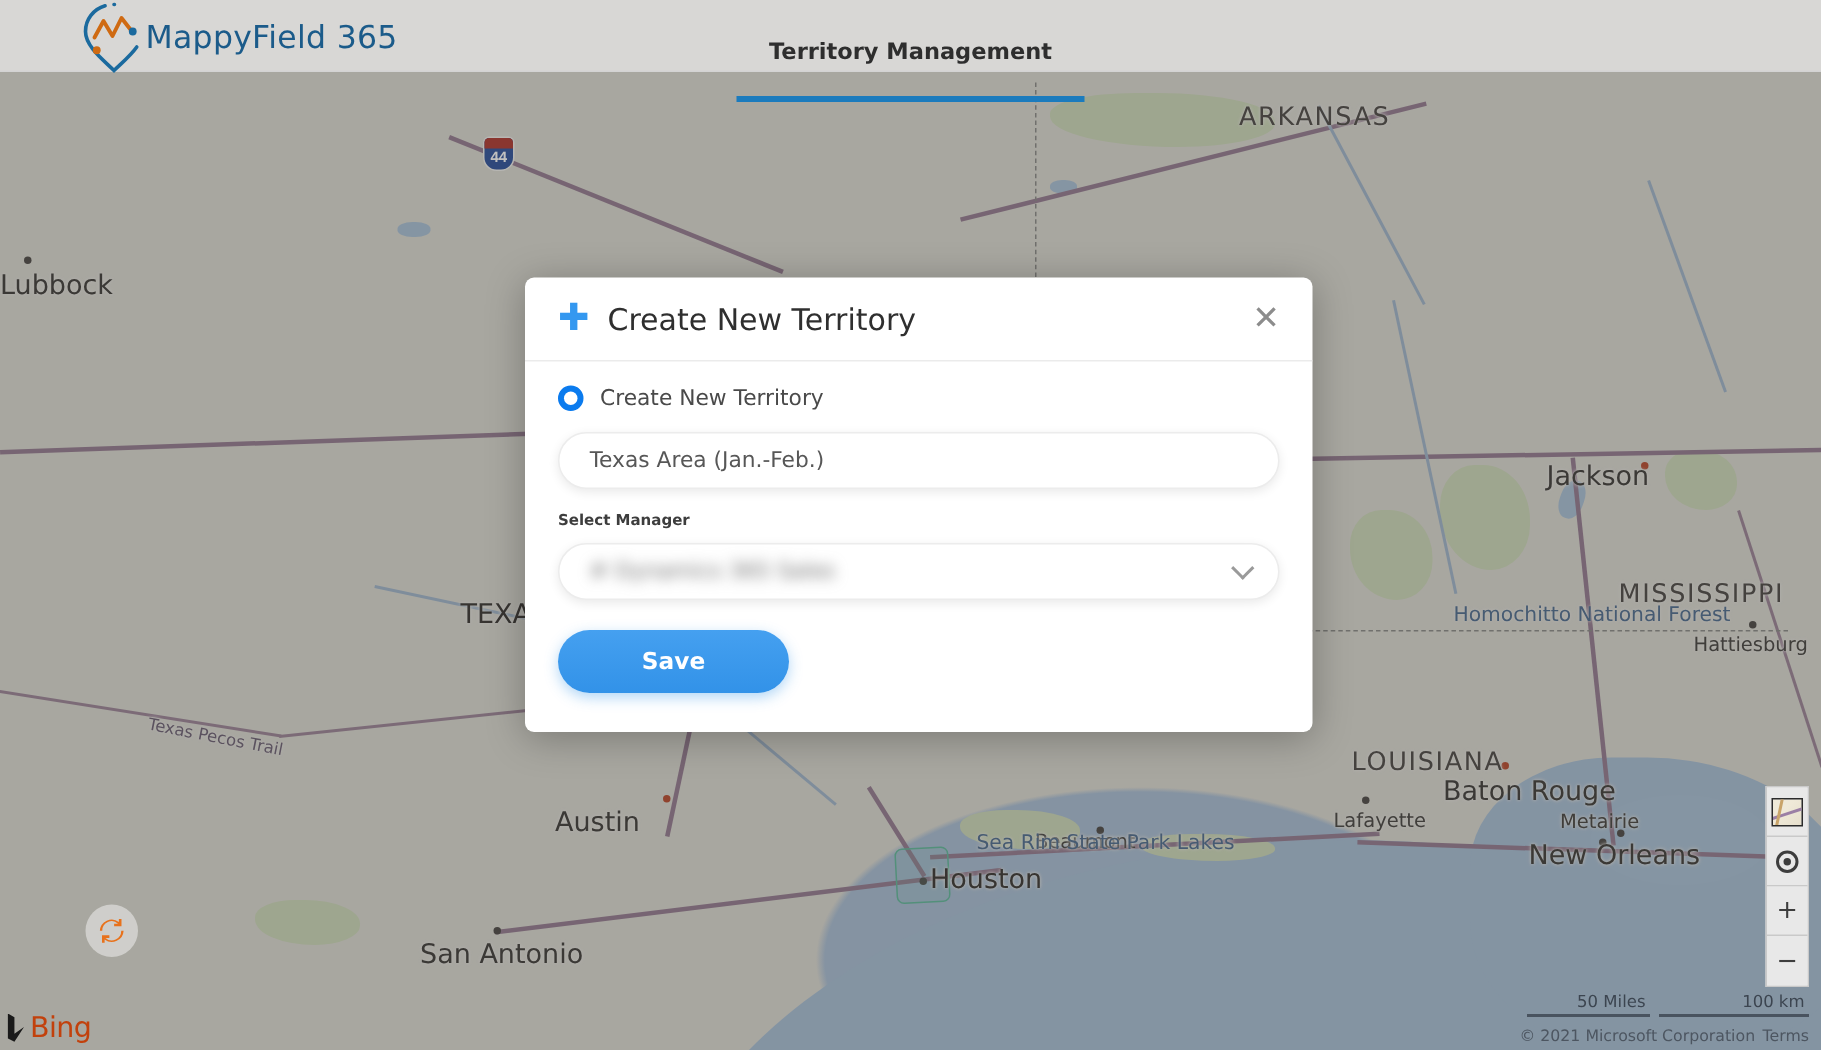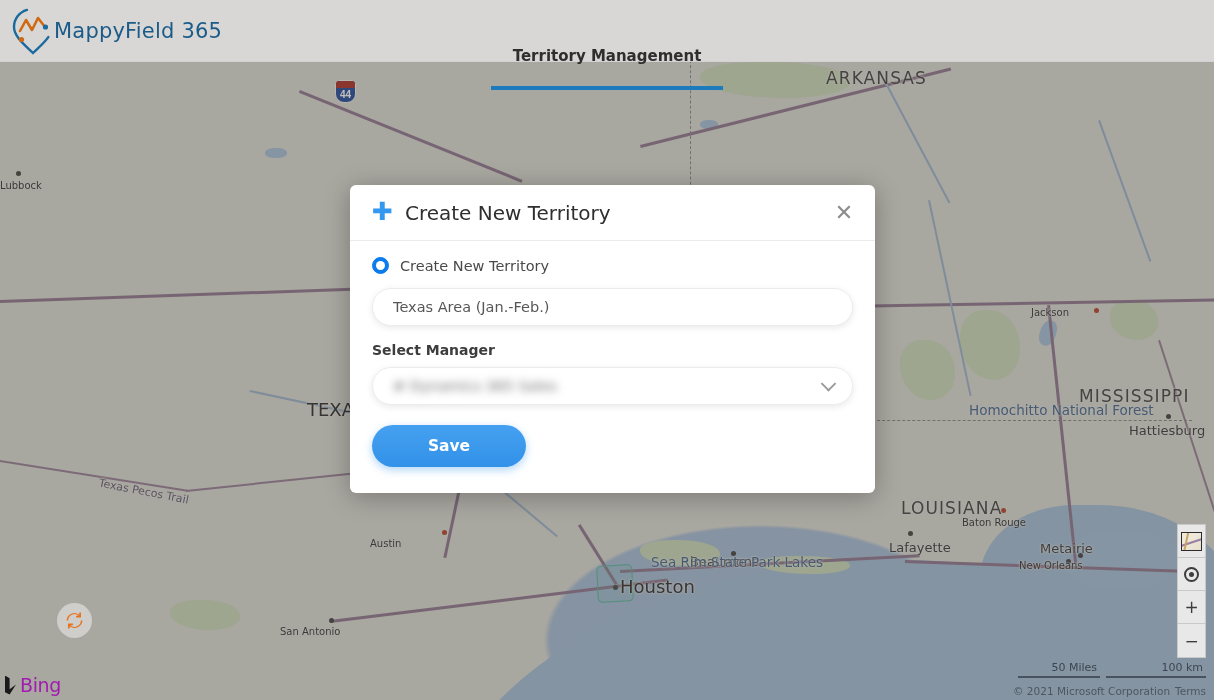--- a/index.html
+++ b/index.html
@@ -54,21 +54,21 @@
 
   .map-label {
     position: absolute;
     color: #3e3b38;
     white-space: nowrap;
     font-family: "DejaVu Sans", sans-serif;
     text-shadow: 0 0 3px rgba(232,230,225,.9), 0 0 2px rgba(232,230,225,.9);
   }
   .lbl-state { font-size: 17px; letter-spacing: 1.1px; color: #4a4643; }
   .lbl-city-lg { font-size: 18px; color: #35322f; }
-  .lbl-city { font-size: 10px; color: #3b3835; }
+  .lbl-city { font-size: 18px; color: #3b3835; }
   .lbl-city-sm { font-size: 13px; color: #43403d; }
   .lbl-park { font-size: 13.5px; color: #4c6a8e; text-align: center; line-height: 17px; }
   .lbl-trail { font-size: 11px; color: #6b5e72; transform: rotate(11deg); }
   .city-dot {
     position: absolute; width: 5px; height: 5px; border-radius: 50%;
     background: #4a4643;
   }
   .city-dot.red { background: #b8472a; }
 
   .shield {
@@ -97,38 +97,37 @@
 
   
   .map-dim {
     position: absolute; inset: 0;
     background: rgba(60,58,55,0.32);
     pointer-events: none;
   }
 
   
   .header {
-    position: absolute; top: 0; left: 0; right: 0; height: 62px;
+    position: absolute; top: 0; left: 0; right: 0; height: 48px;
     background: rgba(246,246,246,0.62);
     border-bottom: 1px solid rgba(210,210,210,0.7);
     z-index: 20;
-    display: flex; align-items: center;
+    display: flex; align-items: flex-start; padding-left: 43px;
   }
   .brand { display: flex; align-items: center; margin-left: 10px; }
   .brand-logo { width: 46px; height: 50px; flex: 0 0 auto; }
   .brand-name {
     font-size: 21px; color: #1b5b8a; font-weight: 500;
     margin-left: -2px; letter-spacing: .2px;
     font-family: "DejaVu Sans", sans-serif;
   }
   .nav-tabs {
     position: absolute; left: 0; right: 0; top: 0; height: 68px;
     display: flex; align-items: center; justify-content: center;
     pointer-events: none;
-    margin-top: 22px;
   }
   .tab {
     pointer-events: auto;
     height: 68px; display: flex; align-items: center; justify-content: center;
     padding: 0 22px;
     font-size: 15px; font-weight: bold; color: #2e2e2e;
     position: relative;
     font-family: "DejaVu Sans", sans-serif;
   }
   .tab.active::after {
@@ -201,21 +200,21 @@
     background: #fff;
     box-shadow: 0 2px 7px rgba(0,0,0,.09);
     padding: 0 20px;
     font-size: 14.5px; color: #575757;
     outline: none;
     font-family: "DejaVu Sans", sans-serif;
   }
   .field-label {
     display: block;
     margin: 16px 0 9px 0;
-    font-size: 14px; font-weight: bold; color: #3d3d3d;
+    font-size: 10px; font-weight: bold; color: #3d3d3d;
     font-family: "DejaVu Sans", sans-serif;
   }
   .select-box {
     position: relative;
     width: 100%; height: 38px;
     border: 1px solid #ececec; border-radius: 19px;
     background: #fff;
     box-shadow: 0 2px 7px rgba(0,0,0,.09);
     display: flex; align-items: center;
     padding: 0 20px; cursor: pointer;
@@ -309,21 +308,21 @@
     position: absolute; left: 5px; bottom: 4px;
     display: flex; align-items: center; gap: 4px;
     z-index: 25;
   }
   .bing-mark {
     width: 11px; height: 19px;
     background: #1a1a1a;
     clip-path: polygon(0 0, 42% 14%, 42% 72%, 100% 48%, 42% 100%, 0 88%);
   }
   .bing-text {
-    font-size: 19px; color: #a21caf; letter-spacing: -.4px;
+    font-size: 19px; color: #c2410c; letter-spacing: -.4px;
     font-family: "DejaVu Sans", sans-serif;
   }
   .refresh-btn {
     position: absolute; left: 57px; top: 603px;
     width: 35px; height: 35px; border-radius: 50%;
     background: rgba(255,255,255,0.45);
     display: flex; align-items: center; justify-content: center;
     z-index: 26; cursor: pointer;
   }
 </style>
@@ -366,21 +365,21 @@
 
     <div class="river" style="left:880px;top:70px;width:150px;transform:rotate(62deg)"></div>
     <div class="river" style="left:930px;top:200px;width:200px;transform:rotate(78deg)"></div>
     <div class="river" style="left:420px;top:420px;width:180px;transform:rotate(40deg)"></div>
     <div class="river" style="left:250px;top:390px;width:180px;transform:rotate(12deg)"></div>
     <div class="river" style="left:1100px;top:120px;width:150px;transform:rotate(70deg)"></div>
 
     <div class="stateline" style="left:690px;top:55px;height:160px;"></div>
     <div class="stateline" style="left:862px;top:420px;height:0;width:330px;border-left:none;border-top:1px dashed #8a8a86;"></div>
 
-    <div class="shield" style="left:322px;top:80px;margin-left:13px;">
+    <div class="shield" style="left:322px;top:91px;">
         <span>44</span>
       </div>
 
     <div class="city-dot" style="left:16px;top:171px;"></div>
     <div class="city-dot red" style="left:1094px;top:308px;"></div>
     <div class="city-dot" style="left:1166px;top:414px;"></div>
     <div class="city-dot red" style="left:442px;top:530px;"></div>
     <div class="city-dot red" style="left:1001px;top:508px;"></div>
     <div class="city-dot" style="left:908px;top:531px;"></div>
     <div class="city-dot" style="left:1078px;top:553px;"></div>

